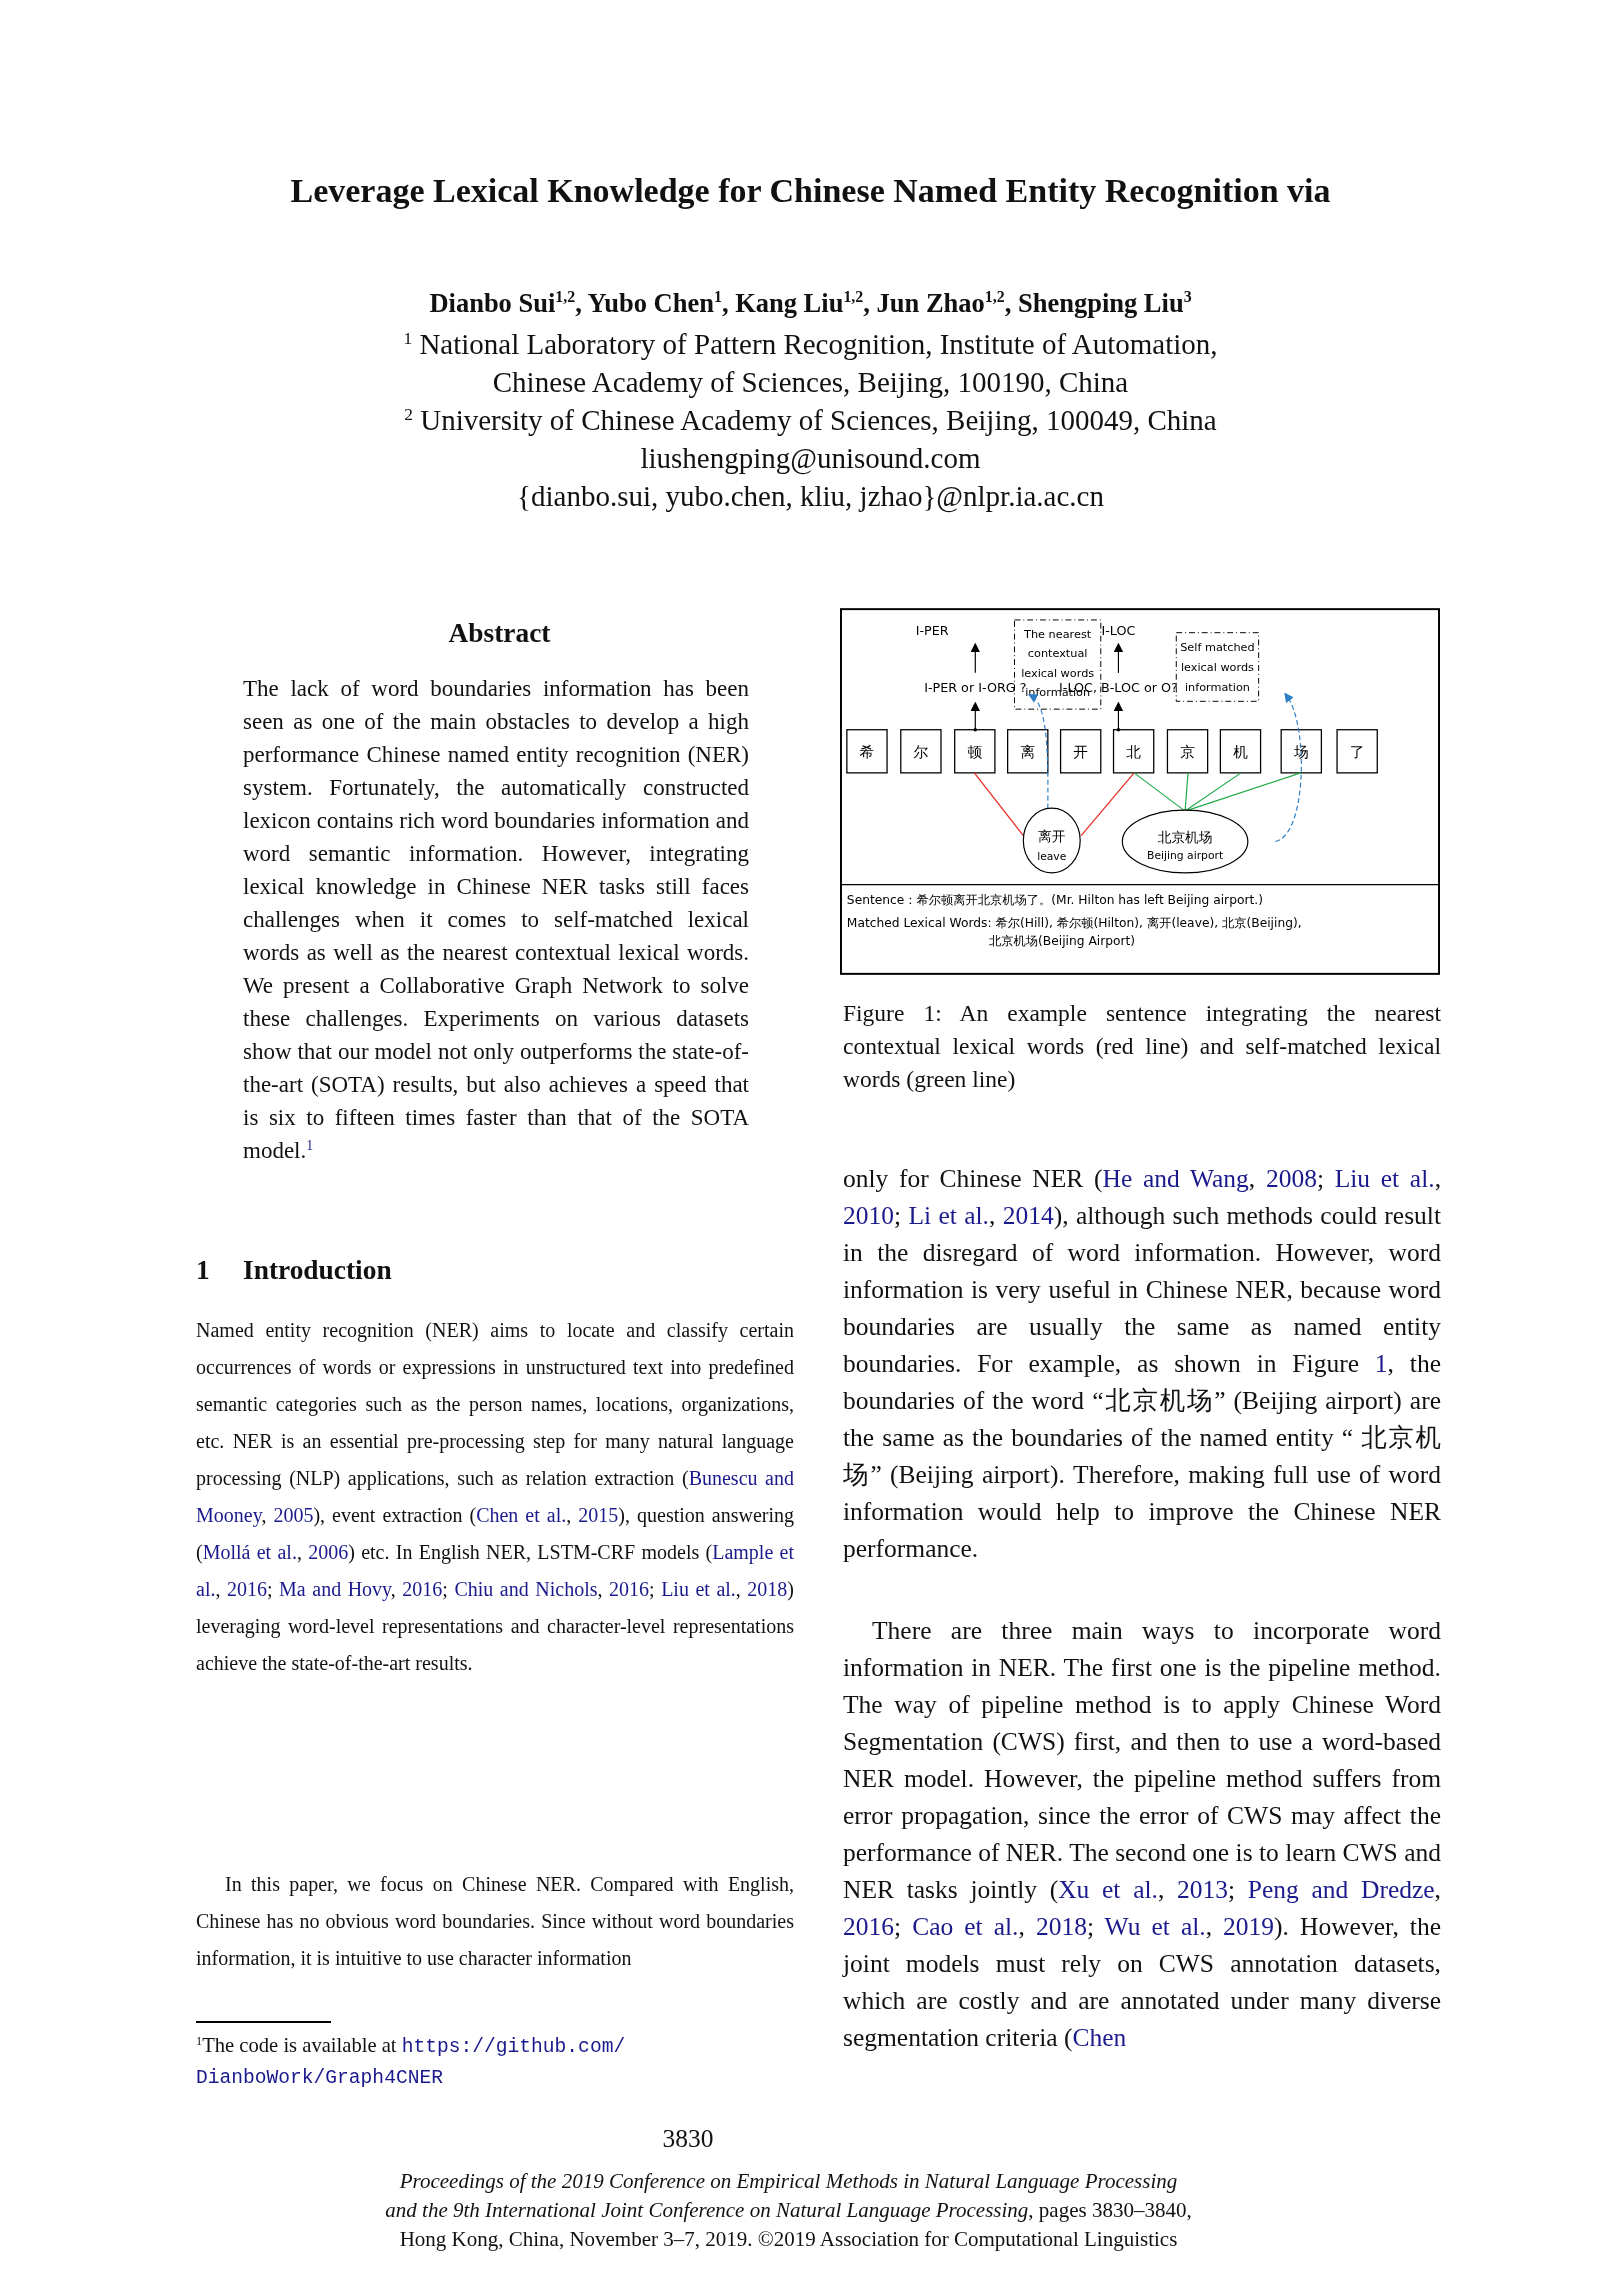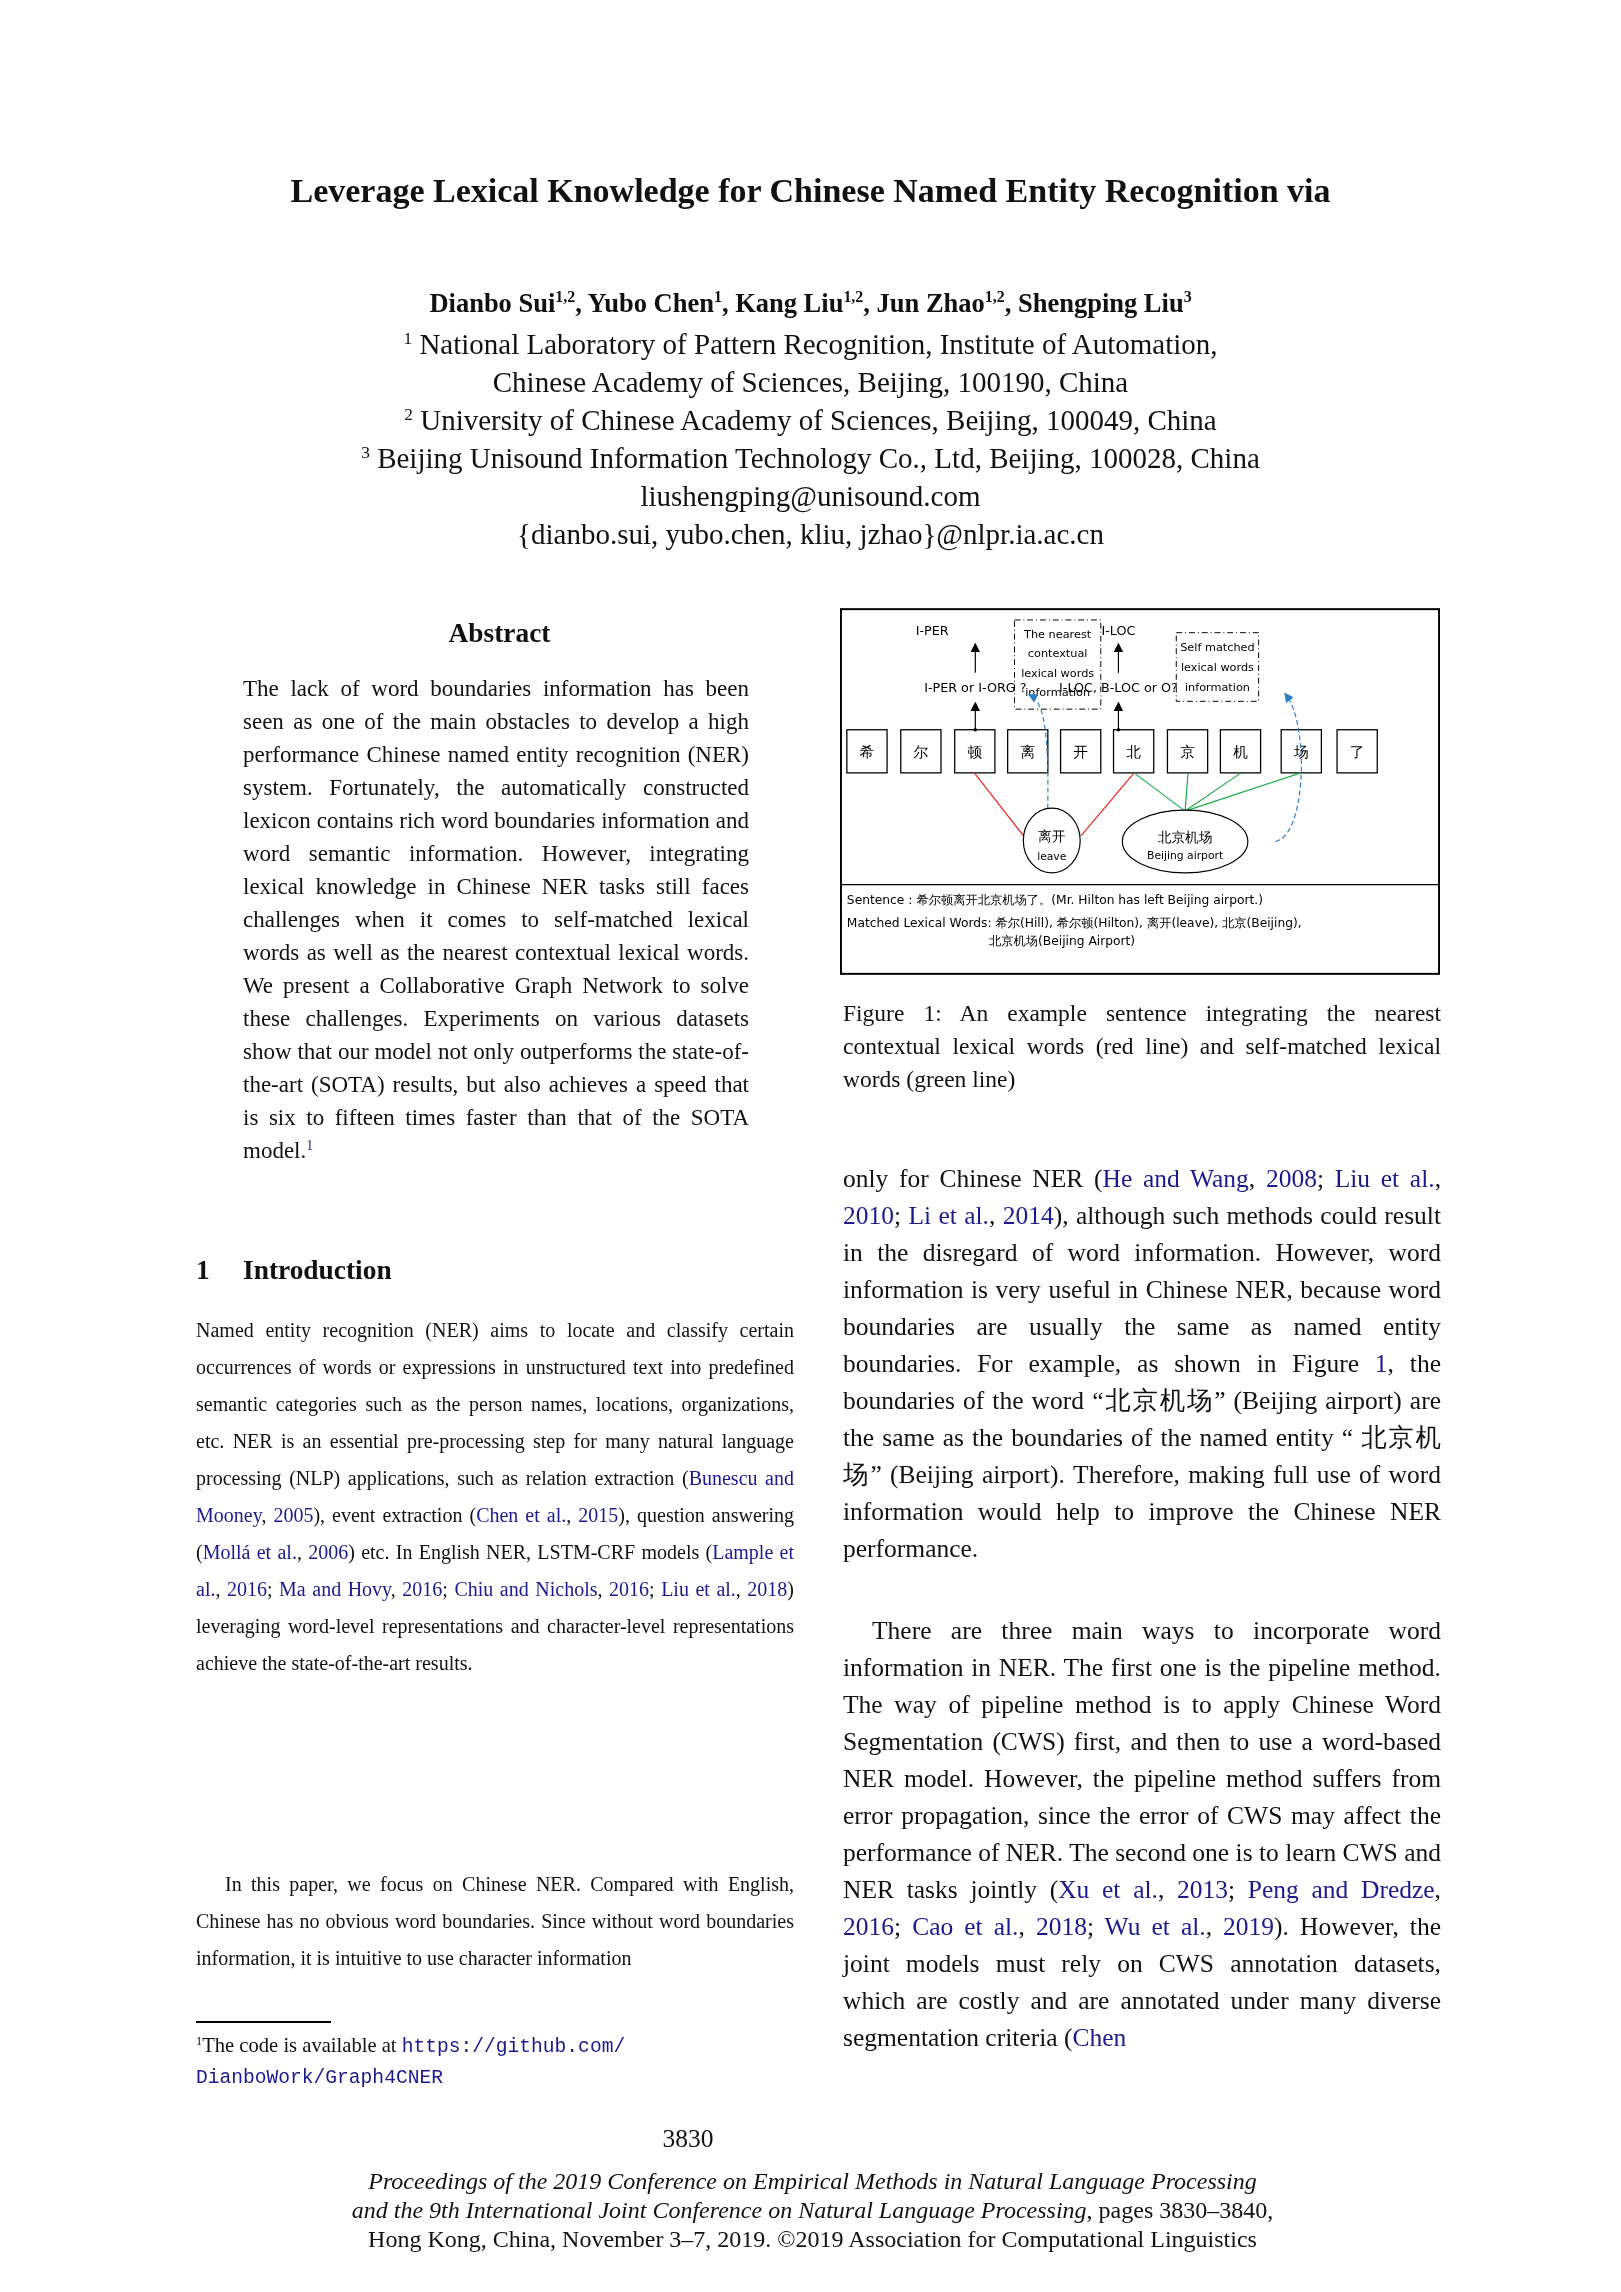--- a/index.html
+++ b/index.html
@@ -16,39 +16,38 @@
   .abstract-body { left: 243px; width: 506px; top: 672px; font-size: 23px; line-height: 33px; text-align: justify; hyphens: manual; }
   .section-title { left: 196px; top: 1255px; font-weight: bold; font-size: 27.4px; }
   .section-title .num { display: inline-block; width: 47px; }
   .col-left { left: 196px; width: 598px; font-size: 20px; line-height: 37px; text-align: justify; }
   .col-right { left: 843px; width: 598px; font-size: 25.5px; line-height: 37px; text-align: justify; }
   .para-indent { text-indent: 29px; }
   .fn-rule { left: 196px; top: 2021px; width: 135px; height: 2px; background: #000; }
   .footnote { left: 196px; width: 598px; top: 2031px; font-size: 20.6px; line-height: 29px; text-align: justify; }
   .mono { font-family: "Liberation Mono", "DejaVu Sans Mono", monospace; color: #1a1a8c; font-size: 19.6px; }
   .page-num { left: 0; width: 1376px; top: 2124px; text-align: center; font-size: 25.5px; }
-  .proc { left: 0; width: 1577px; top: 2167px; text-align: center; font-size: 24px; line-height: 29px; padding-left: 24px; }
+  .proc { left: 0; width: 1577px; top: 2167px; text-align: center; font-size: 21px; line-height: 29px; }
   .figure { left: 840px; top: 608px; width: 600px; height: 367px; }
   .fig-caption { left: 843px; width: 598px; top: 997px; font-size: 23.5px; line-height: 33px; text-align: justify; }
   svg text { font-family: "DejaVu Sans", "Liberation Sans", sans-serif; }
 </style>
 </head>
 <body>
 
 <div class="abs title">
   <div>Leverage Lexical Knowledge for Chinese Named Entity Recognition via</div>
 </div>
 
 <div class="abs authors" id="authors"><span>Dianbo Sui</span><sup>1,2</sup>, <span>Yubo Chen</span><sup>1</sup>, <span>Kang Liu</span><sup>1,2</sup>, <span>Jun Zhao</span><sup>1,2</sup>, <span>Shengping Liu</span><sup>3</sup></div>
 
 <div class="abs affil" style="top:325px;" id="affils">
     <div><sup>1</sup> National Laboratory of Pattern Recognition, Institute of Automation,</div>
     <div>Chinese Academy of Sciences, Beijing, 100190, China</div>
     <div><sup>2</sup> University of Chinese Academy of Sciences, Beijing, 100049, China</div>
-    <div><sup>3</sup> Beijing Unisound Information Technology Co., Ltd, Beijing, 100028, China</div>
     <div>liushengping@unisound.com</div>
     <div>{dianbo.sui, yubo.chen, kliu, jzhao}@nlpr.ia.ac.cn</div>
   </div>
 
 <div class="abs abstract-title">Abstract</div>
 <div class="abs abstract-body">
   <span>The lack of word boundaries information has been seen as one of the main obstacles to develop a high performance Chinese named entity recognition (NER) system. Fortunate­ly, the automatically constructed lexicon con­tains rich word boundaries information and word semantic information. However, inte­grating lexical knowledge in Chinese NER tasks still faces challenges when it comes to self-matched lexical words as well as the near­est contextual lexical words. We present a Col­laborative Graph Network to solve these chal­lenges. Experiments on various datasets show that our model not only outperforms the state-of-the-art (SOTA) results, but also achieves a speed that is six to fifteen times faster than that of the SOTA model.</span><sup class="link">1</sup>
 </div>
 
 <div class="abs section-title">

